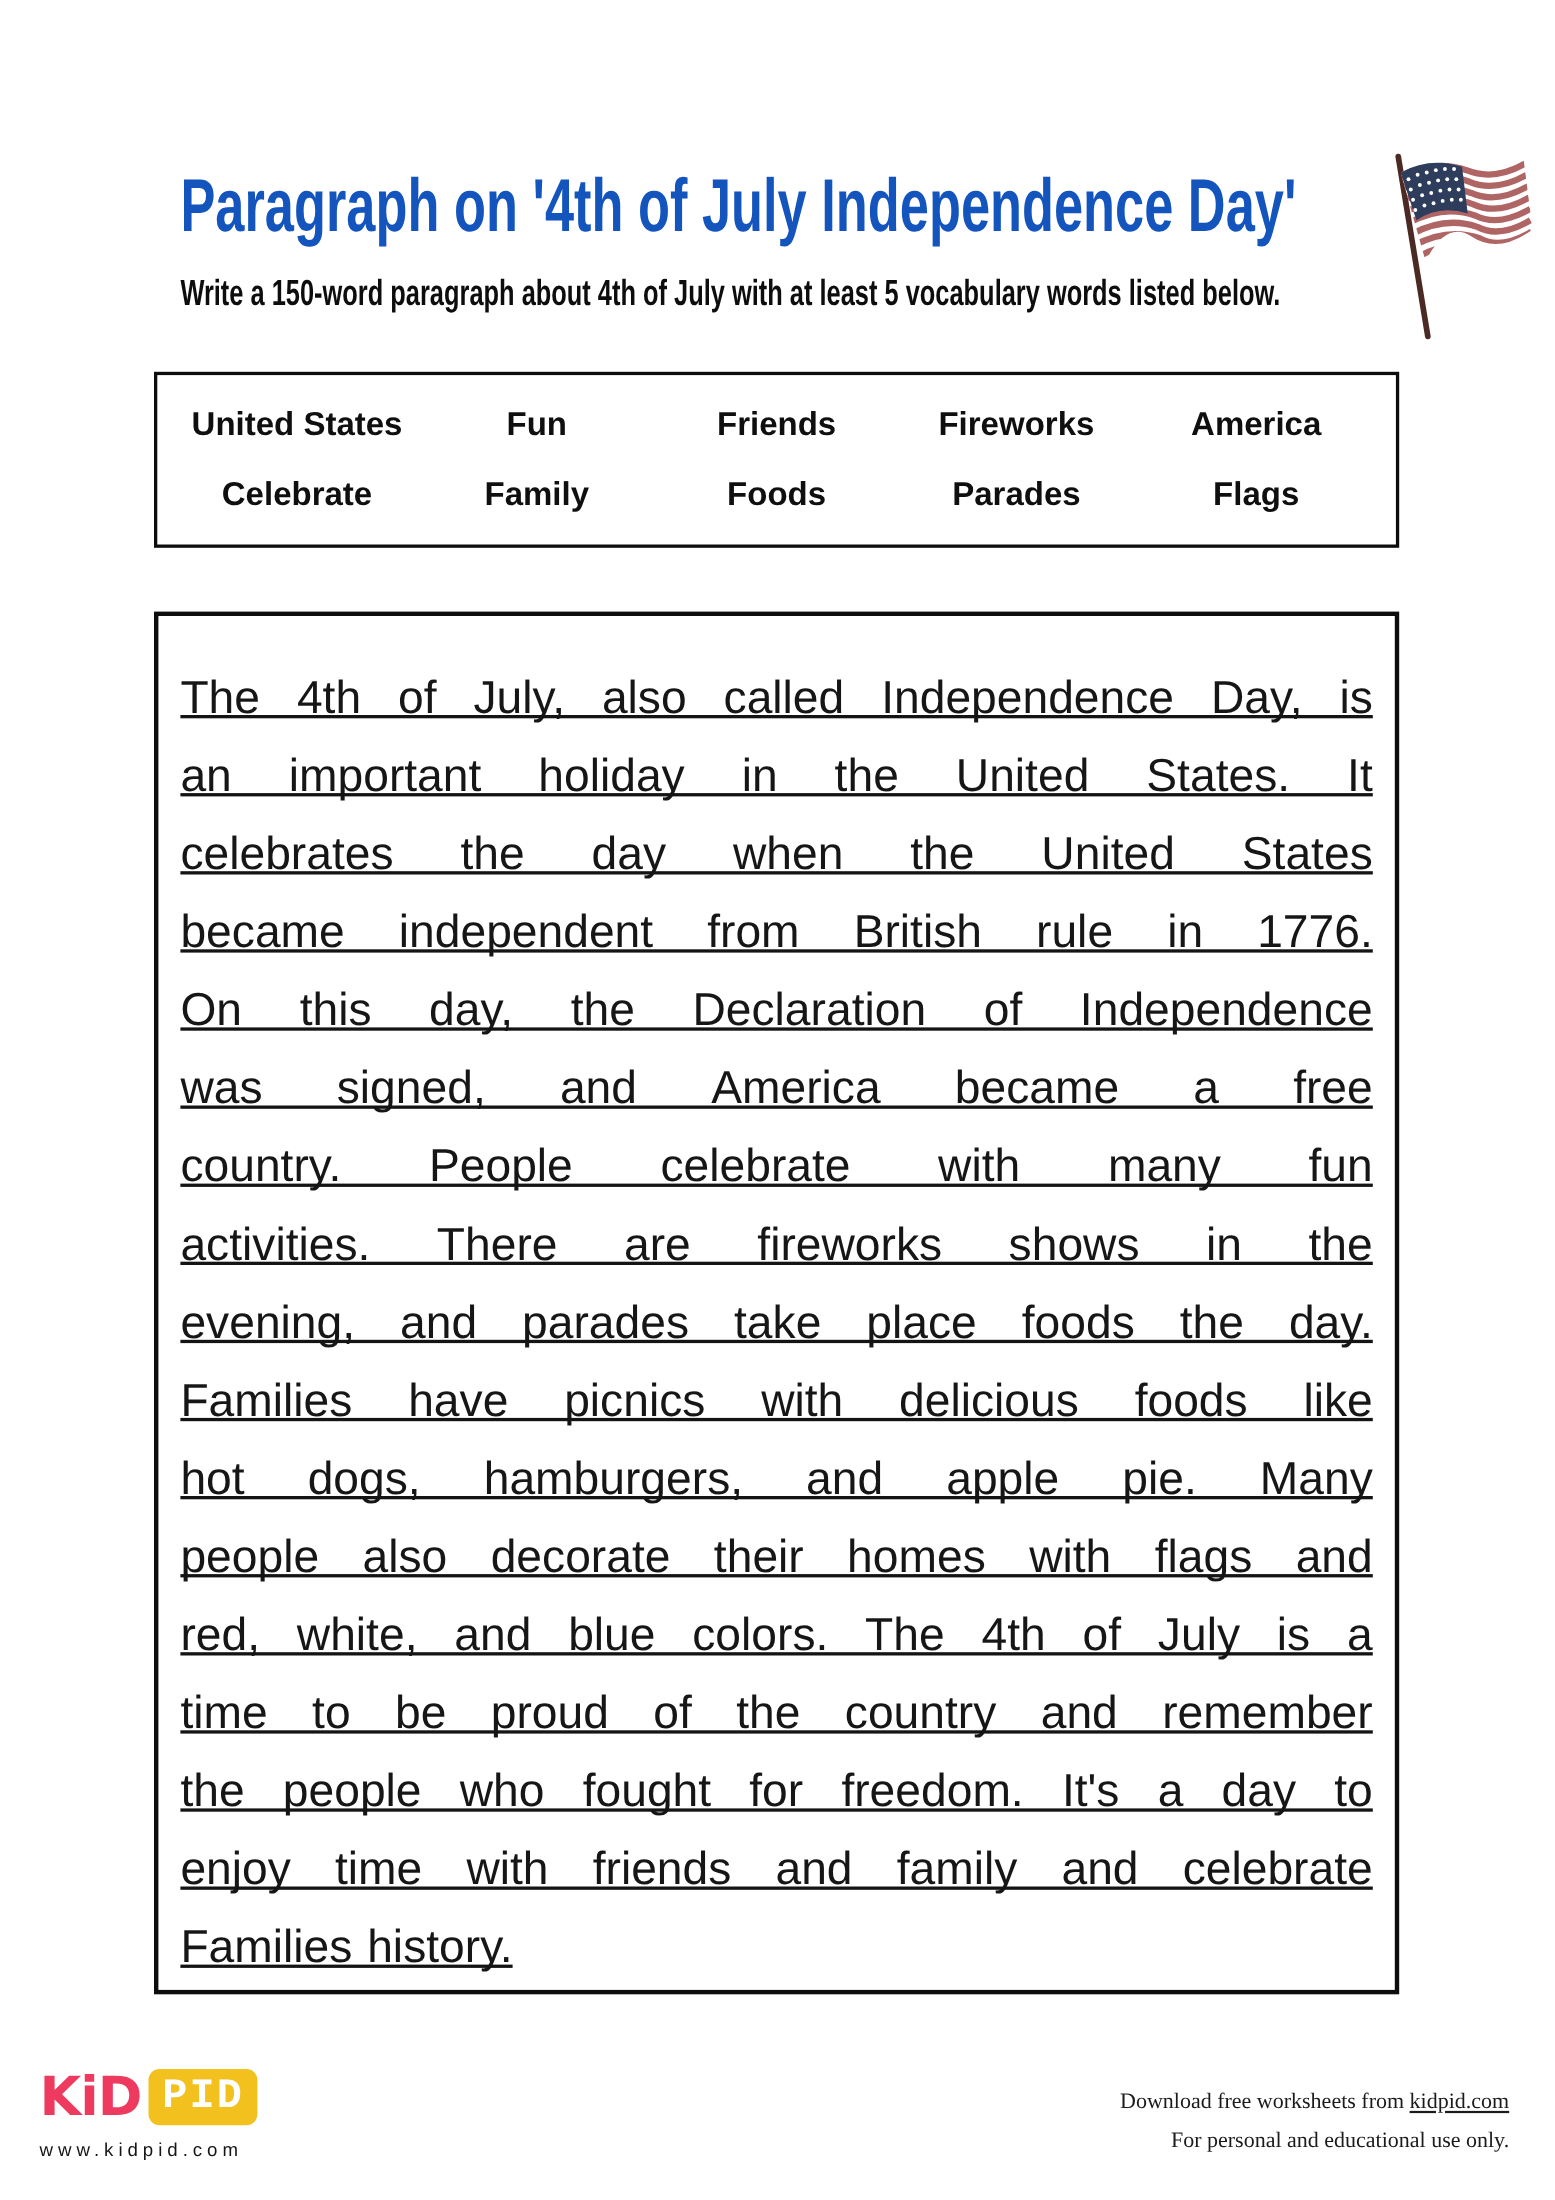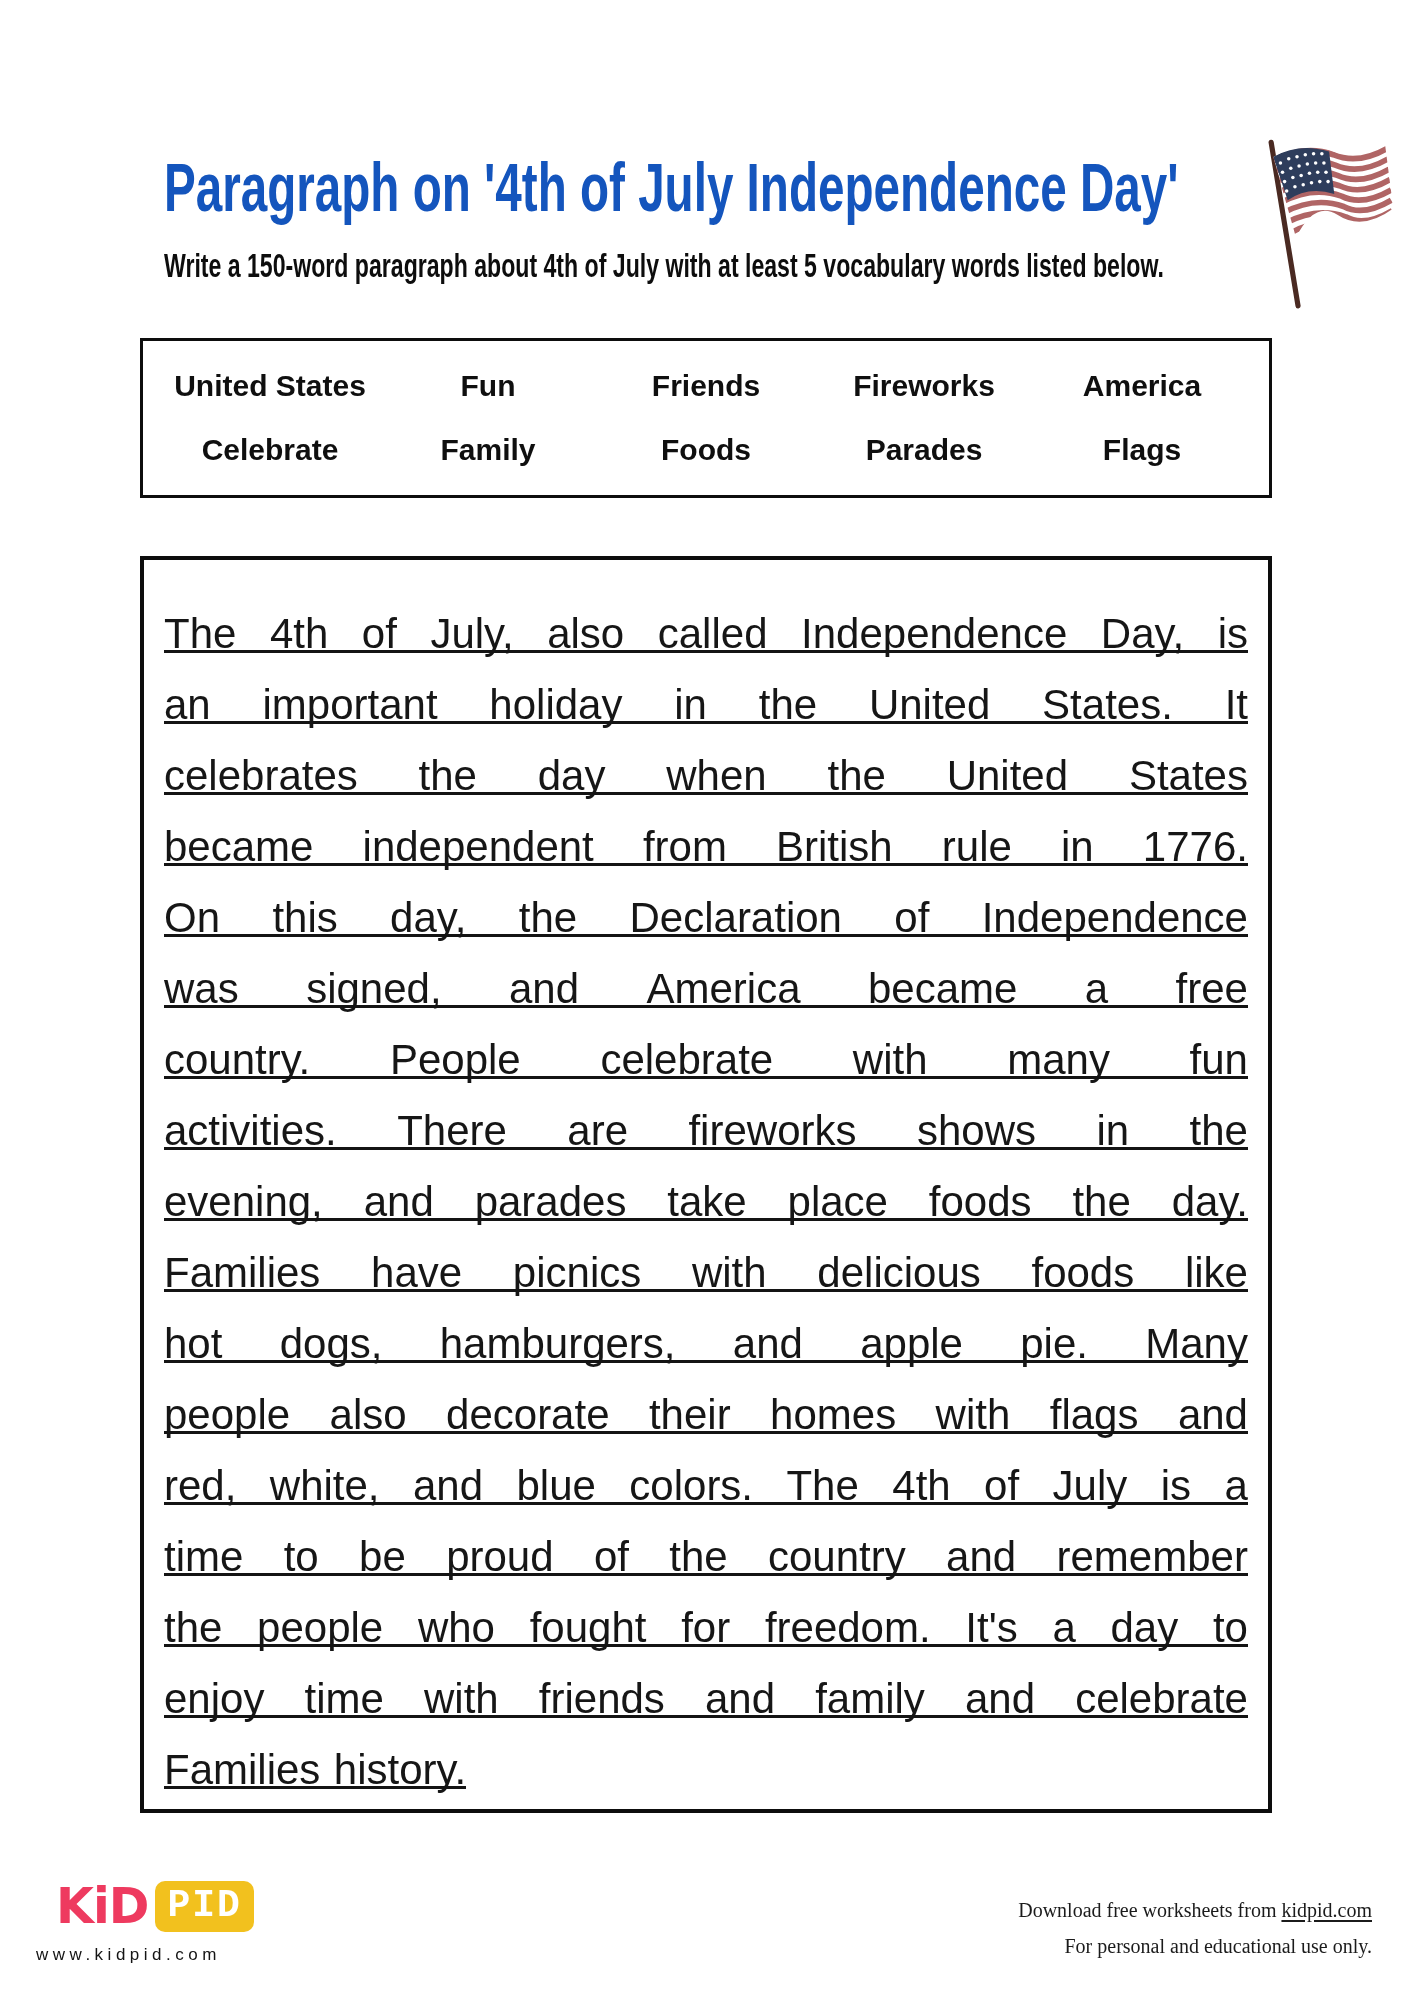--- a/index.html
+++ b/index.html
@@ -68,21 +68,21 @@
 
   
   .footer{
     position:absolute;left:0;right:0;top:1878px;
     display:flex;justify-content:space-between;align-items:flex-start;
     padding:0 42px 0 36px;
   }
   .logo-row{display:flex;align-items:center;gap:7px;}
   .logo-kid{
     font-family:"DejaVu Sans",sans-serif;
-    font-size:49px;font-weight:bold;color:var(--logo-pink);letter-spacing:-1px;margin-left:20px;
+    font-size:49px;font-weight:bold;color:var(--logo-pink);letter-spacing:-1px;
   }
   .logo-tag{
     background:var(--logo-yellow);border-radius:10px;
     padding:3px 12px 5px 12px;display:inline-block;
   }
   .logo-pid{
     font-family:Liberation Mono, monospace;
     font-size:38px;font-weight:bold;color:#ffffff;letter-spacing:2px;
   }
   .logo-site{

